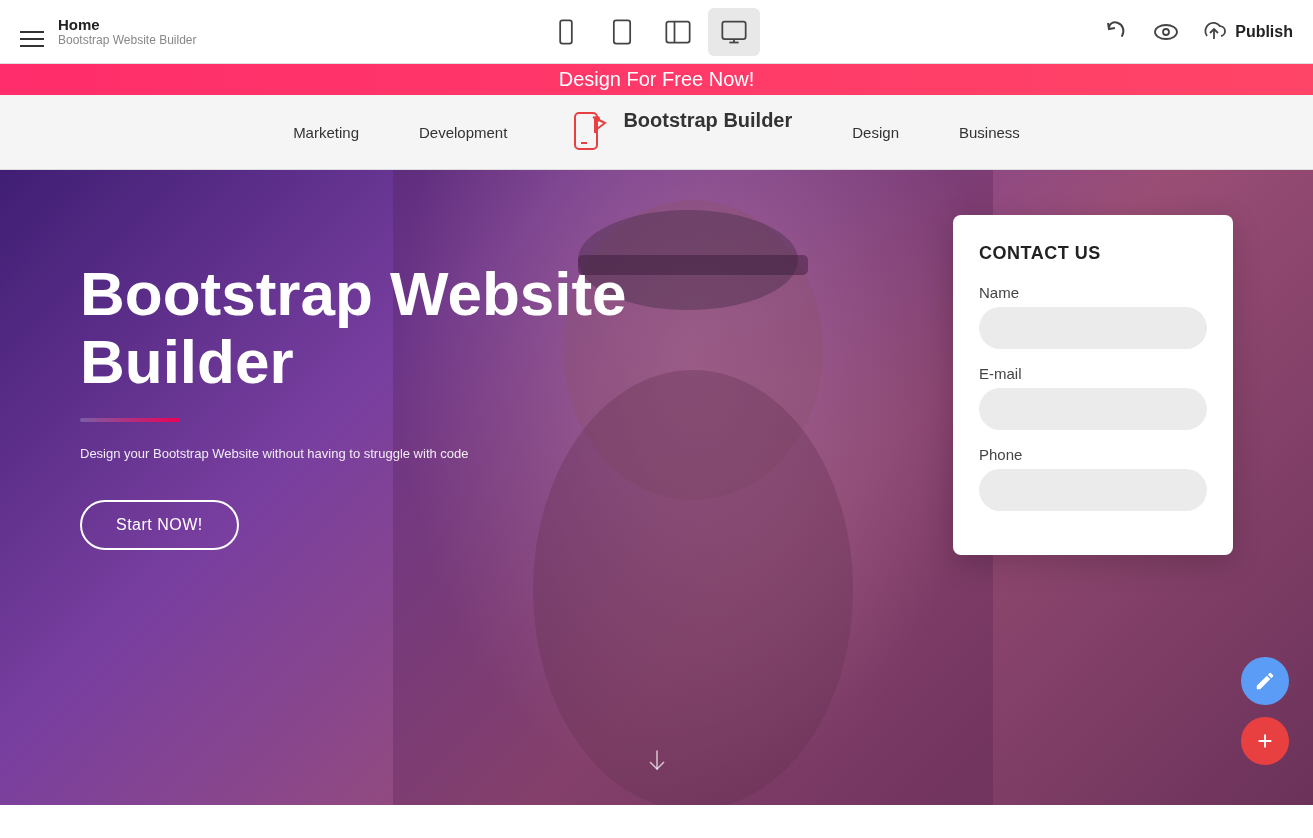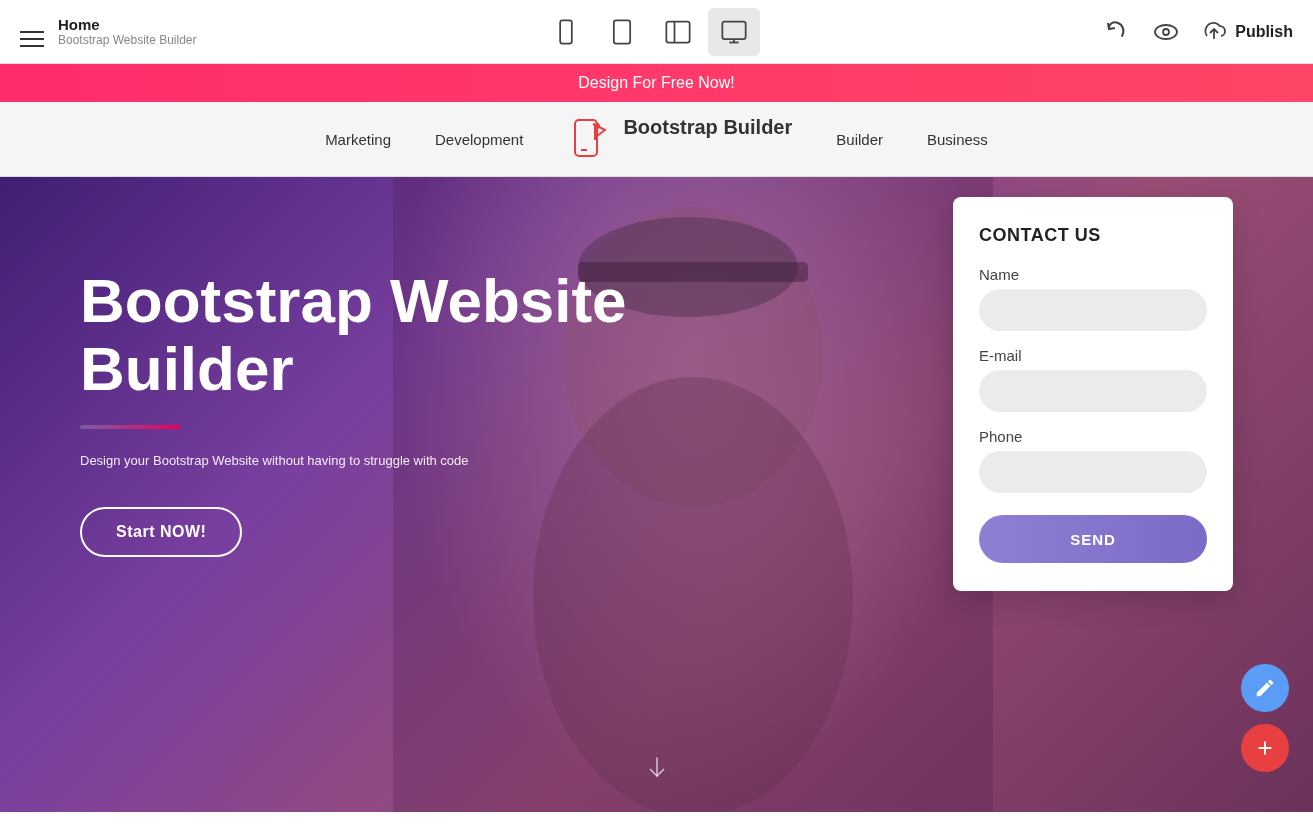--- a/index.html
+++ b/index.html
@@ -85,33 +85,33 @@
       color: #222;
       cursor: pointer;
     }
 
     
     .promo-bar {
       background: #f03;
       background: linear-gradient(90deg, #ff2d6b, #ff4567);
       color: #fff;
       text-align: center;
-      padding: 10px;
-      font-size: 16px;
+      padding: 4px;
+      font-size: 20px;
       font-weight: 500;
     }
 
     
     .nav-bar {
       display: flex;
       align-items: center;
       justify-content: center;
       background: #f5f5f5;
       height: 75px;
-      gap: 44px;
+      gap: 60px;
       border-bottom: 1px solid #ddd;
     }
     .nav-item {
       font-size: 15px;
       color: #333;
       cursor: pointer;
     }
     .brand-logo {
       display: flex;
       gap: 10px;
@@ -173,21 +173,21 @@
       color: rgba(255,255,255,0.9);
       max-width: 480px;
       line-height: 1.5;
     }
     .hero-cta {
       margin-top: 36px;
       display: inline-block;
       border: 2.5px solid #fff;
       color: #fff;
       font-size: 16px;
-      font-weight: 700;
+      font-weight: 400;
       padding: 14px 34px;
       border-radius: 40px;
       cursor: pointer;
       background: transparent;
       letter-spacing: 0.5px;
     }
 
     
     .scroll-down {
       position: absolute;
@@ -205,21 +205,21 @@
       height: 28px;
       stroke: rgba(255,255,255,0.7);
       fill: none;
       stroke-width: 1.5;
     }
 
     
     .contact-card {
       position: absolute;
       right: 80px;
-      top: 20px;
+      top: 45px;
       width: 280px;
       background: #fff;
       border-radius: 8px;
       padding: 28px 26px 28px 26px;
       box-shadow: 0 8px 30px rgba(0,0,0,0.18);
     }
     .contact-title {
       font-size: 18px;
       font-weight: 700;
       color: #222;
@@ -368,21 +368,21 @@
   <div class="brand-logo">
     <svg class="brand-logo-icon" viewBox="0 0 46 46">
       <rect x="8" y="4" width="22" height="36" rx="4" fill="none" stroke="#e84040" stroke-width="2"></rect>
       <line x1="14" y1="34" x2="20" y2="34" stroke="#e84040" stroke-width="2"></line>
       <path d="M26 8 L38 14 L30 20" fill="none" stroke="#e84040" stroke-width="2"></path>
       <line x1="28" y1="8" x2="28" y2="24" stroke="#e84040" stroke-width="2"></line>
       <circle cx="30" cy="10" r="3" fill="#e84040"></circle>
     </svg>
     <span class="brand-name">Bootstrap Builder</span>
   </div>
-  <span class="nav-item">Builder</span>
+  <span class="nav-item">Design</span>
   <span class="nav-item">Business</span>
 </div>
 
 <div class="hero">
   <div class="hero-bg"></div>
 
   <div class="hero-person">
     <svg width="600" height="635" viewBox="0 0 600 635">
 
       <ellipse cx="300" cy="180" rx="130" ry="150" fill="rgba(140,80,110,0.4)"></ellipse>
@@ -418,21 +418,20 @@
     <div class="contact-field">
       <label class="contact-label">E-mail</label>
       <input class="contact-input" type="email" style="">
     </div>
 
     <div class="contact-field">
       <label class="contact-label">Phone</label>
       <input class="contact-input" type="tel" style="">
     </div>
 
-    <button class="send-btn">SEND</button>
   </div>
 
   <div class="fab-area">
     <button class="fab fab-blue">
       <svg viewBox="0 0 24 24">
         <path d="M3 17.25V21h3.75L17.81 9.94l-3.75-3.75L3 17.25zM20.71 7.04a1 1 0 0 0 0-1.41l-2.34-2.34a1 1 0 0 0-1.41 0l-1.83 1.83 3.75 3.75 1.83-1.83z" fill="#fff"></path>
       </svg>
     </button>
     <button class="fab fab-red">
       <svg viewBox="0 0 24 24">

